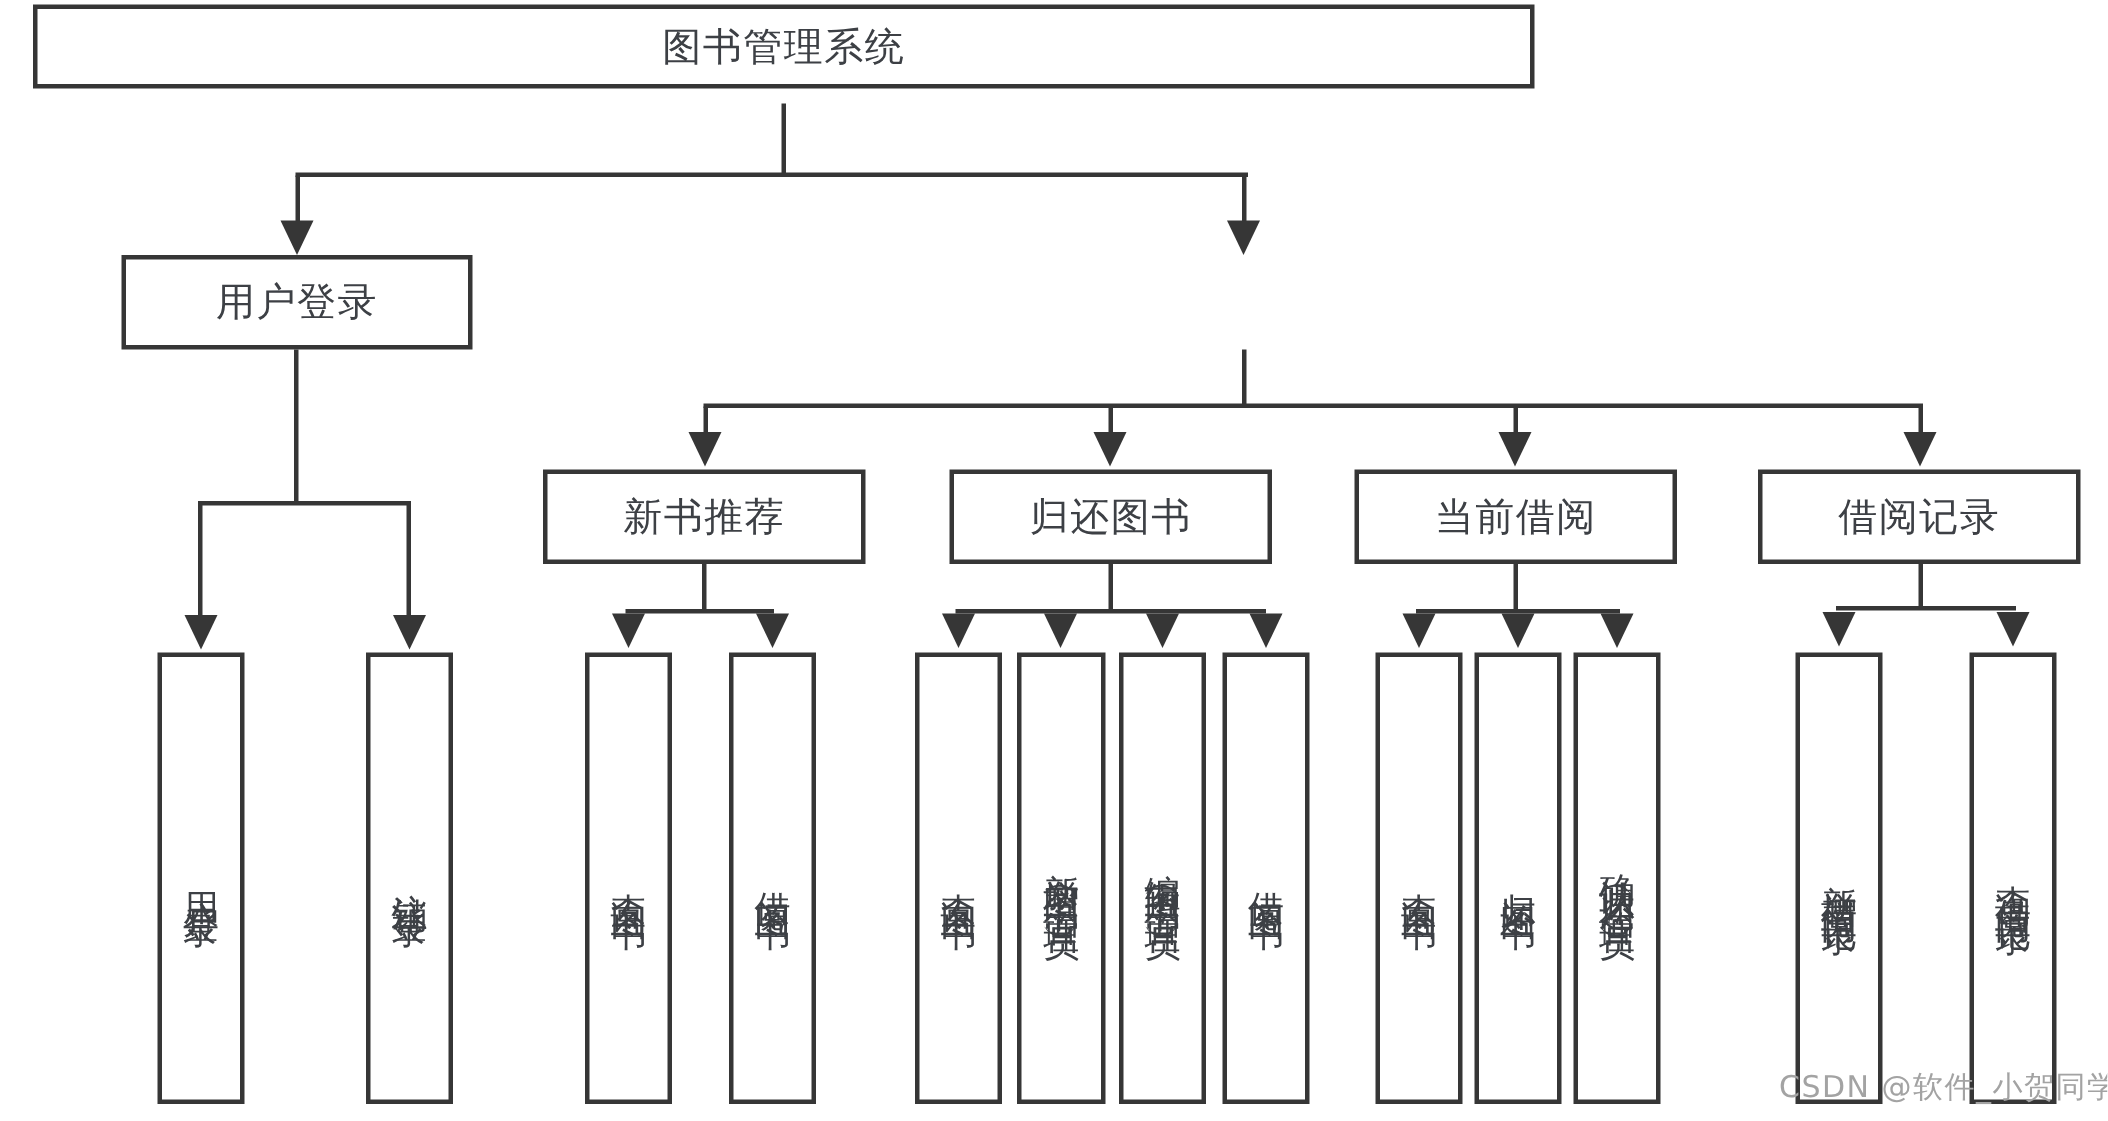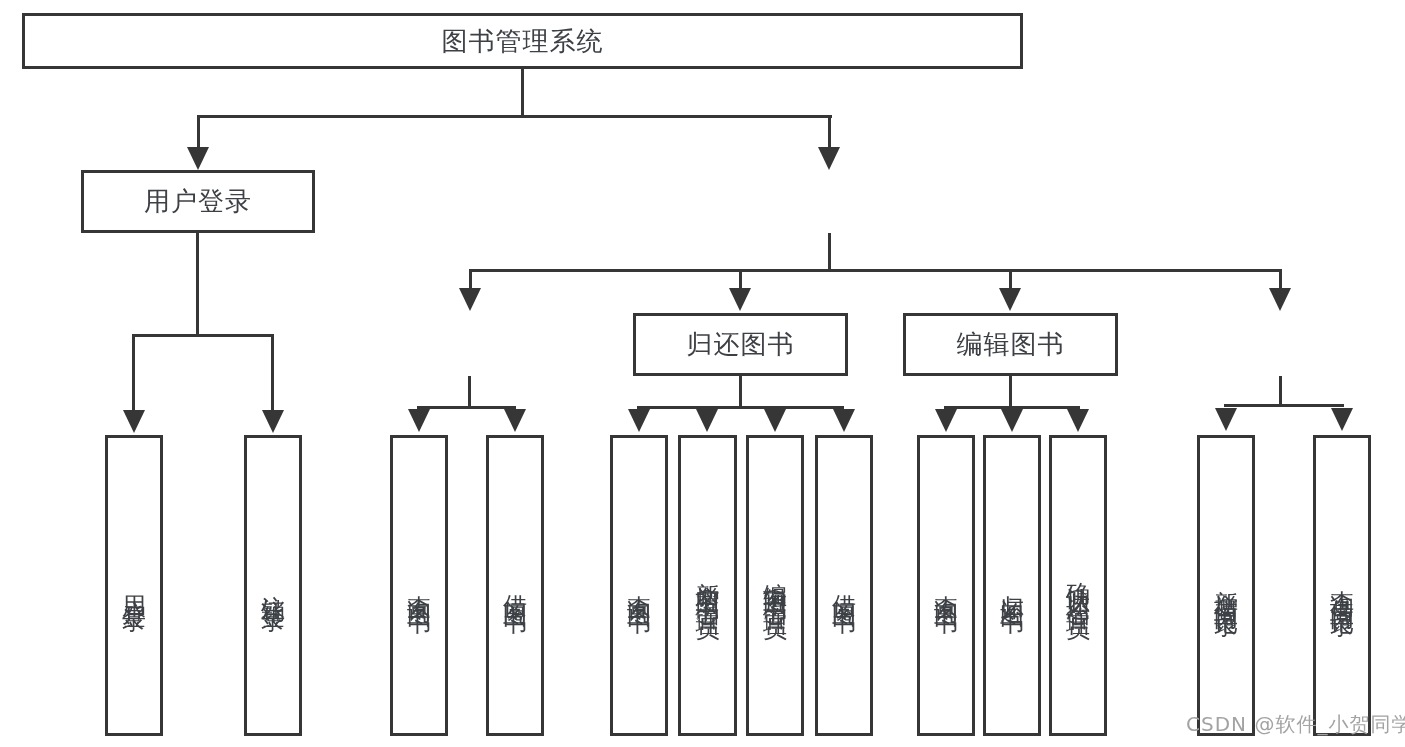--- a/index.html
+++ b/index.html
@@ -29,21 +29,21 @@
   .watermark{
     position:absolute;left:1186px;top:711px;
     font-size:20px;letter-spacing:1px;color:#a3a3a3;white-space:nowrap;z-index:5;
   }
 </style>
 </head>
 <body>
 
 <div class="canvas">
 
-  <div class="box hbox" style="left:22px;top:13px;width:1001px;height:56px;">
+  <div class="box hbox" style="left:22px;top:3px;width:1001px;height:56px;">
     <span>图书管理系统</span>
   </div>
 
   <div class="vl" style="left:521px;top:69px;height:49px;"></div>
   <div class="hl" style="left:197px;top:115px;width:635px;"></div>
   <div class="vl" style="left:197px;top:117px;height:32px;"></div>
   <div class="arr" style="left:187px;top:147px;"></div>
   <div class="vl" style="left:828px;top:117px;height:32px;"></div>
   <div class="arr" style="left:818px;top:147px;"></div>
 
@@ -62,25 +62,31 @@
   <div class="hl" style="left:469px;top:269px;width:813px;"></div>
   <div class="vl" style="left:469px;top:271px;height:19px;"></div>
   <div class="arr" style="left:459px;top:288px;"></div>
   <div class="vl" style="left:739px;top:271px;height:19px;"></div>
   <div class="arr" style="left:729px;top:288px;"></div>
   <div class="vl" style="left:1009px;top:271px;height:19px;"></div>
   <div class="arr" style="left:999px;top:288px;"></div>
   <div class="vl" style="left:1279px;top:271px;height:19px;"></div>
   <div class="arr" style="left:1269px;top:288px;"></div>
 
+  <div class="box hbox" style="left:362px;top:313px;width:215px;height:63px;">
+    <span>新书推荐</span>
+  </div>
   <div class="box hbox" style="left:633px;top:313px;width:215px;height:63px;">
     <span>归还图书</span>
   </div>
   <div class="box hbox" style="left:903px;top:313px;width:215px;height:63px;">
-    <span>编辑图书</span>
+    <span>当前借阅</span>
+  </div>
+  <div class="box hbox" style="left:1172px;top:313px;width:215px;height:63px;">
+    <span>借阅记录</span>
   </div>
 
   <div class="vl" style="left:468px;top:376px;height:32px;"></div>
   <div class="hl" style="left:417px;top:406px;width:99px;"></div>
   <div class="arr" style="left:408px;top:409px;"></div>
   <div class="arr" style="left:504px;top:409px;"></div>
 
   <div class="vl" style="left:739px;top:376px;height:32px;"></div>
   <div class="hl" style="left:637px;top:406px;width:207px;"></div>
   <div class="arr" style="left:628px;top:409px;"></div>

